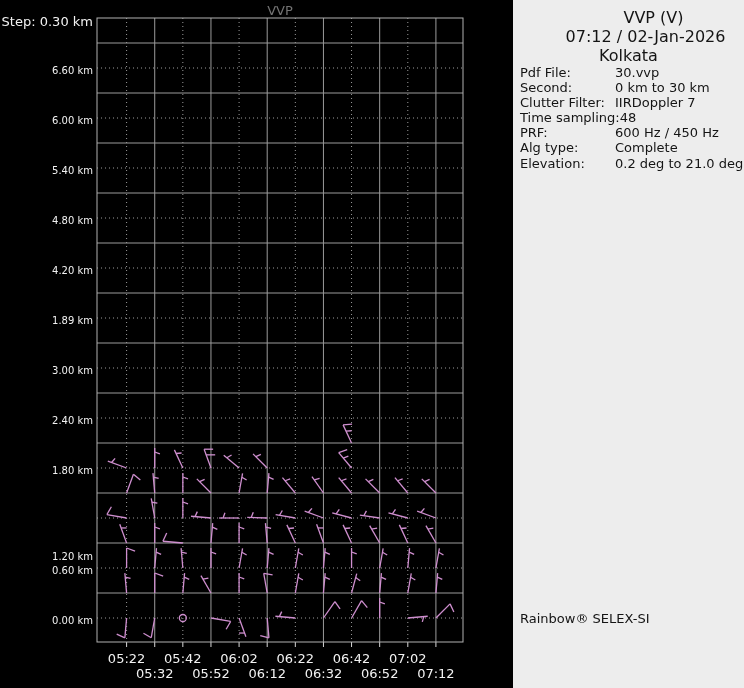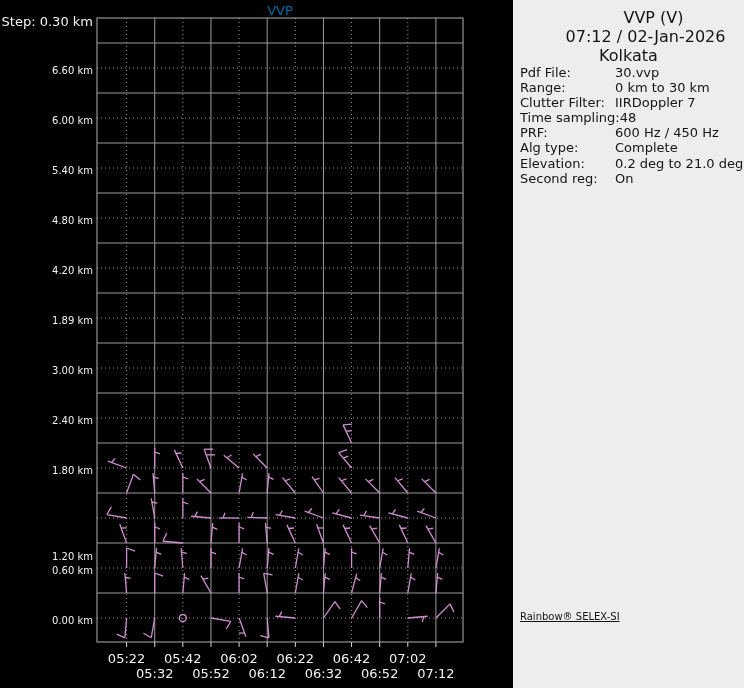--- a/index.html
+++ b/index.html
@@ -5,35 +5,35 @@
   html,body{margin:0;padding:0;}
   body{
     width:744px;height:688px;position:relative;overflow:hidden;
     background:#000;font-family:"DejaVu Sans","Liberation Sans",sans-serif;
   }
   #chart-region{position:absolute;left:0;top:0;width:513px;height:688px;background:#000;}
   .axis-text{color:#f2f2f2;font-size:13px;line-height:15px;white-space:nowrap;}
   .ylab{position:absolute;left:0;width:93px;text-align:right;font-size:10px;}
   .xlab{position:absolute;width:46px;text-align:center;}
   #chart-title{position:absolute;left:97px;top:3px;width:366px;text-align:center;
-    color:#0369a1;font-size:13px;}
+    color:#737373;font-size:13px;}
   #step-label{position:absolute;left:0;top:14px;width:93px;text-align:right;
     color:#f2f2f2;font-size:13px;}
   #info-panel{
     position:absolute;left:513px;top:0;width:231px;height:688px;
     background:#ededed;color:#141414;
   }
   .panel-h{width:100%;text-align:center;font-size:16px;white-space:nowrap;}
   #panel-title{position:absolute;top:8px;left:0;margin-left:25px;}
   #panel-datetime{position:absolute;top:27px;left:17px;}
   #panel-site{position:absolute;top:46px;left:0;}
   #param-list{position:absolute;left:7px;top:65px;width:222px;font-size:13px;}
   .param-row{white-space:nowrap;line-height:15.1px;}
   .param-label{display:inline-block;min-width:95px;}
-  #brand-footer{position:absolute;left:7px;top:611px;font-size:10px;white-space:nowrap;text-decoration:underline;}
+  #brand-footer{position:absolute;left:7px;top:611px;font-size:13px;white-space:nowrap;}
   svg{position:absolute;left:0;top:0;}
 </style>
 </head>
 <body>
 
 <div id="chart-region">
   <div id="chart-title">VVP</div>
   <div id="step-label">Step: 0.30 km</div>
   <svg id="chart-svg" width="513" height="688">
       <line x1="97" y1="618" x2="463" y2="618" stroke="#9b9b9b" stroke-width="1" stroke-dasharray="1 3"></line>
@@ -437,22 +437,21 @@
       <div class="xlab axis-text" style="left: 412.92px; top: 666px;">07:12</div>
     </div>
 </div>
 
 <div id="info-panel">
   <div id="panel-title" class="panel-h">VVP (V)</div>
   <div id="panel-datetime" class="panel-h">07:12 / 02-Jan-2026</div>
   <div id="panel-site" class="panel-h">Kolkata</div>
   <div id="param-list">
       <div class="param-row"><span class="param-label">Pdf File:</span><span>30.vvp</span></div>
-      <div class="param-row"><span class="param-label">Range:</span><span>0 km to 30 km</span></div>
+      <div class="param-row"><span class="param-label">Second:</span><span>0 km to 30 km</span></div>
       <div class="param-row"><span class="param-label">Clutter Filter:</span><span>IIRDoppler 7</span></div>
       <div class="param-row"><span class="param-label">Time sampling:</span><span>48</span></div>
       <div class="param-row"><span class="param-label">PRF:</span><span>600 Hz / 450 Hz</span></div>
       <div class="param-row"><span class="param-label">Alg type:</span><span>Complete</span></div>
       <div class="param-row"><span class="param-label">Elevation:</span><span>0.2 deg to 21.0 deg</span></div>
-      <div class="param-row"><span class="param-label">Second reg:</span><span>On</span></div>
     </div>
   <div id="brand-footer">Rainbow® SELEX-SI</div>
 </div>
 
 </body></html>

